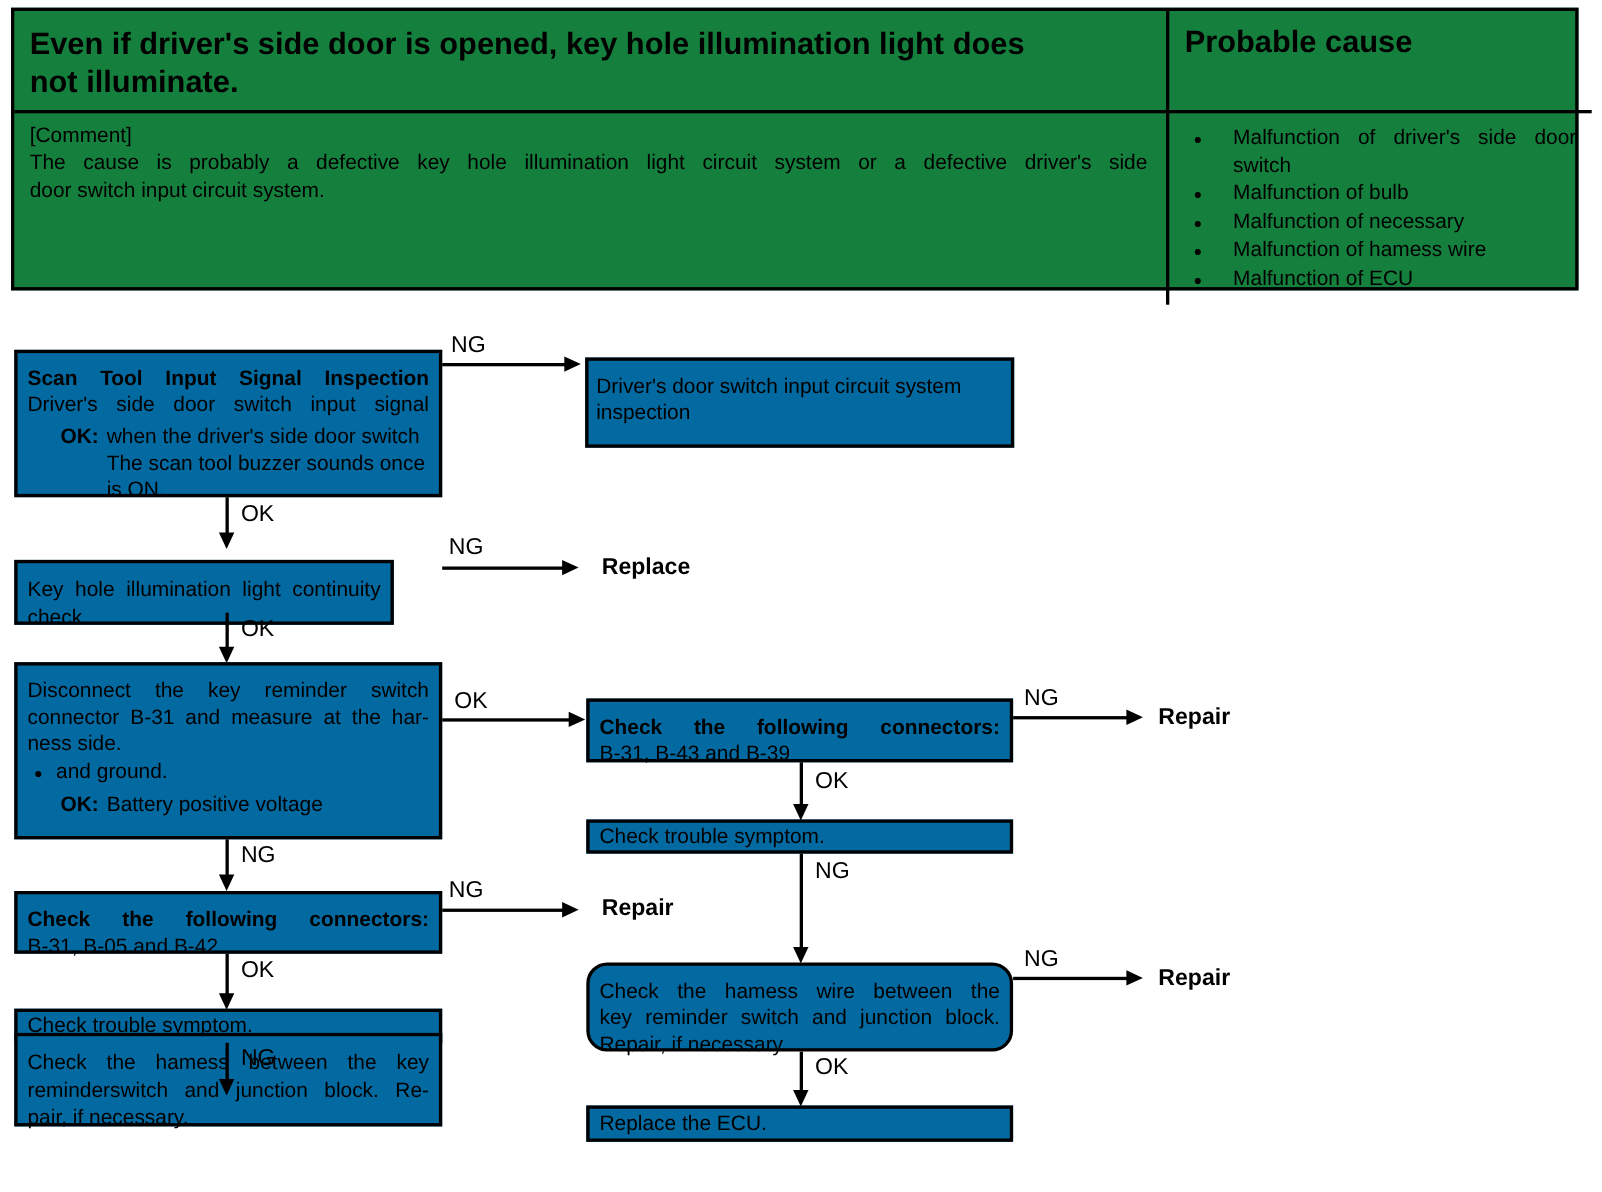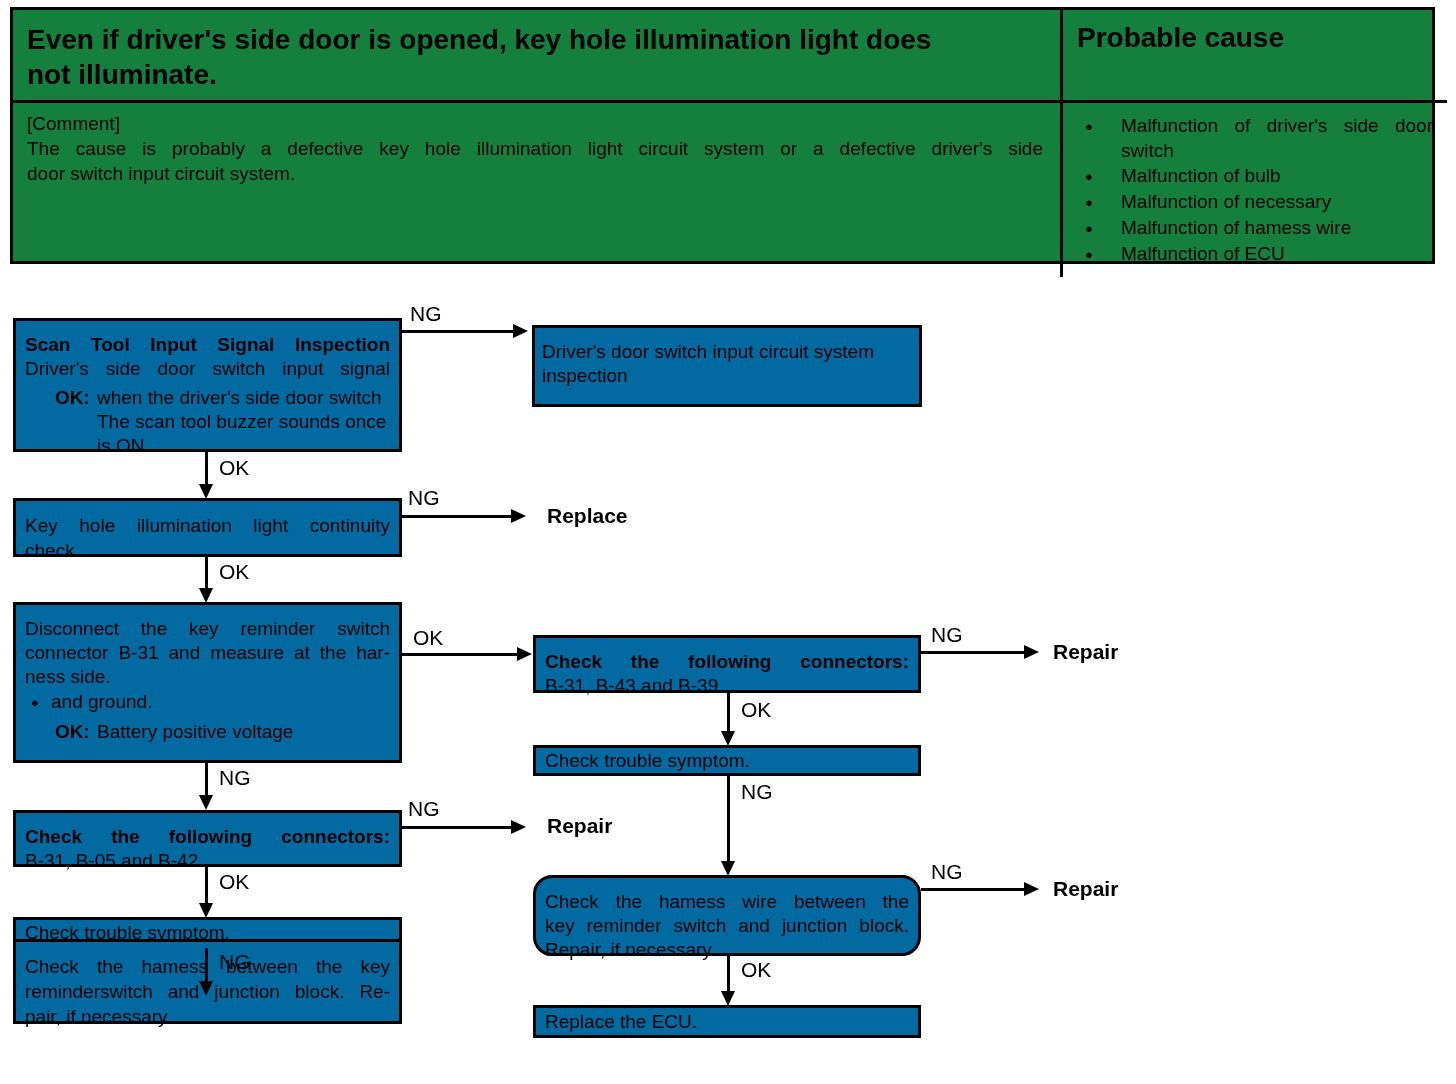--- a/index.html
+++ b/index.html
@@ -104,21 +104,21 @@
         <div class="ln">is ON.</div>
       </div>
     </div>
   </div>
 
   <div class="box" style="left:532px; top:315px; width:390px; height:82px; padding-left:7px; padding-right:7px;margin-top:10px;">
     <div class="ln">Driver's door switch input circuit system</div>
     <div class="ln">inspection</div>
   </div>
 
-  <div class="box" style="left:13px; top:498px; width:389px; height:59px; line-height:25px;">
+  <div class="box" style="left:13px; top:509px; width:345px; height:59px; line-height:25px;">
     <div class="ln jl">Key hole illumination light continuity</div>
     <div class="ln">check</div>
   </div>
 
   <div class="box" style="left:13px; top:602px; width:389px; height:161px;">
     <div class="ln jl">Disconnect the key reminder switch</div>
     <div class="ln jl">connector B-31 and measure at the har-</div>
     <div class="ln">ness side.</div>
     <div class="bltrow">
       <span class="blt">●</span>

